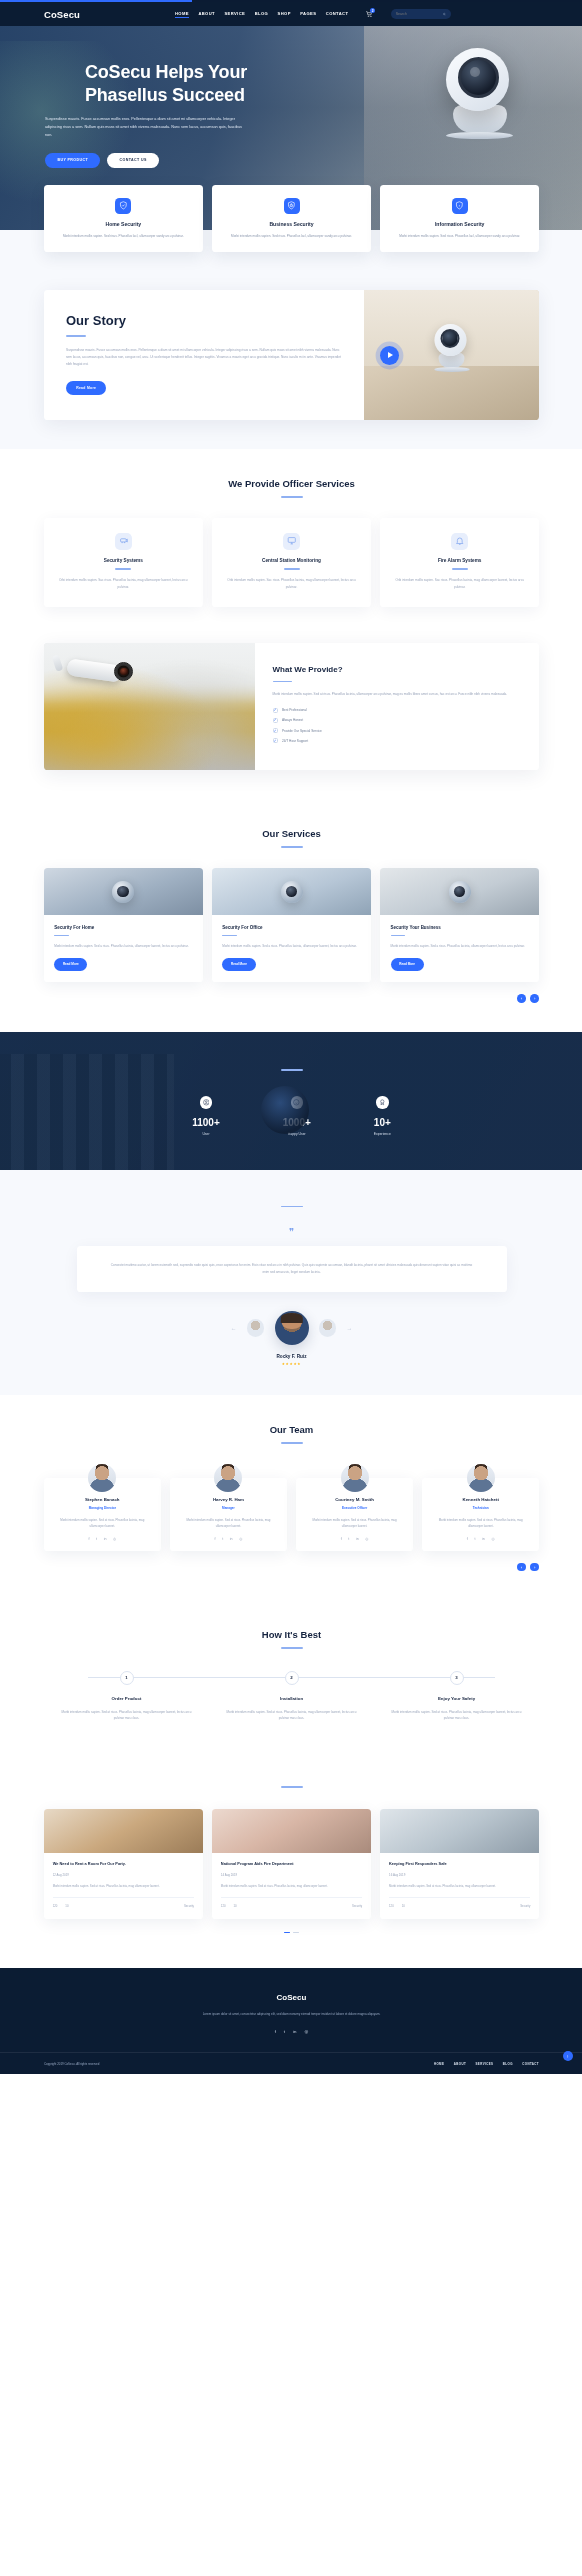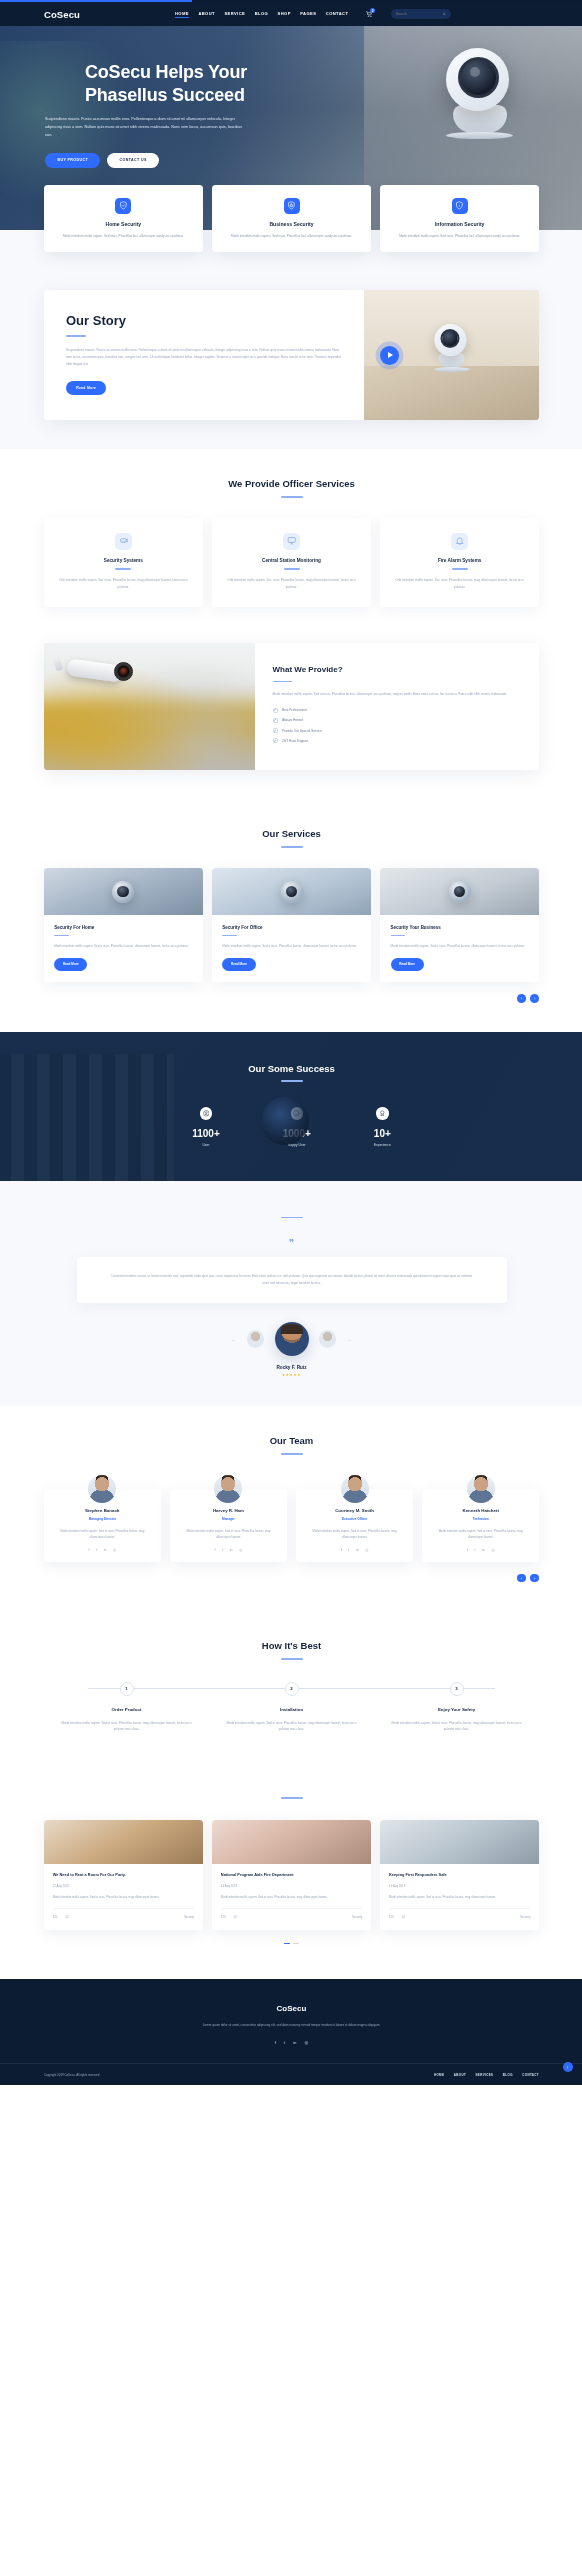--- a/index.html
+++ b/index.html
@@ -642,21 +642,20 @@
         </div>
       </div>
       <div class="dots-nav">
         <div class="d">‹</div>
         <div class="d">›</div>
       </div>
     </div>
   </div>
 
   <div class="success">
-    <div class="sec-title">Our Some Success</div>
     <div class="sec-rule"></div>
     <div class="stats">
       <div class="globe"></div>
       <div class="stat">
         <div class="ico">
           <svg viewBox="0 0 24 24" fill="none" stroke="currentColor" stroke-width="1.8">
               <circle cx="12" cy="12" r="10"></circle>
               <circle cx="12" cy="9.5" r="3"></circle>
               <path d="M6.5 19a6 6 0 0111 0"></path>
             </svg>

